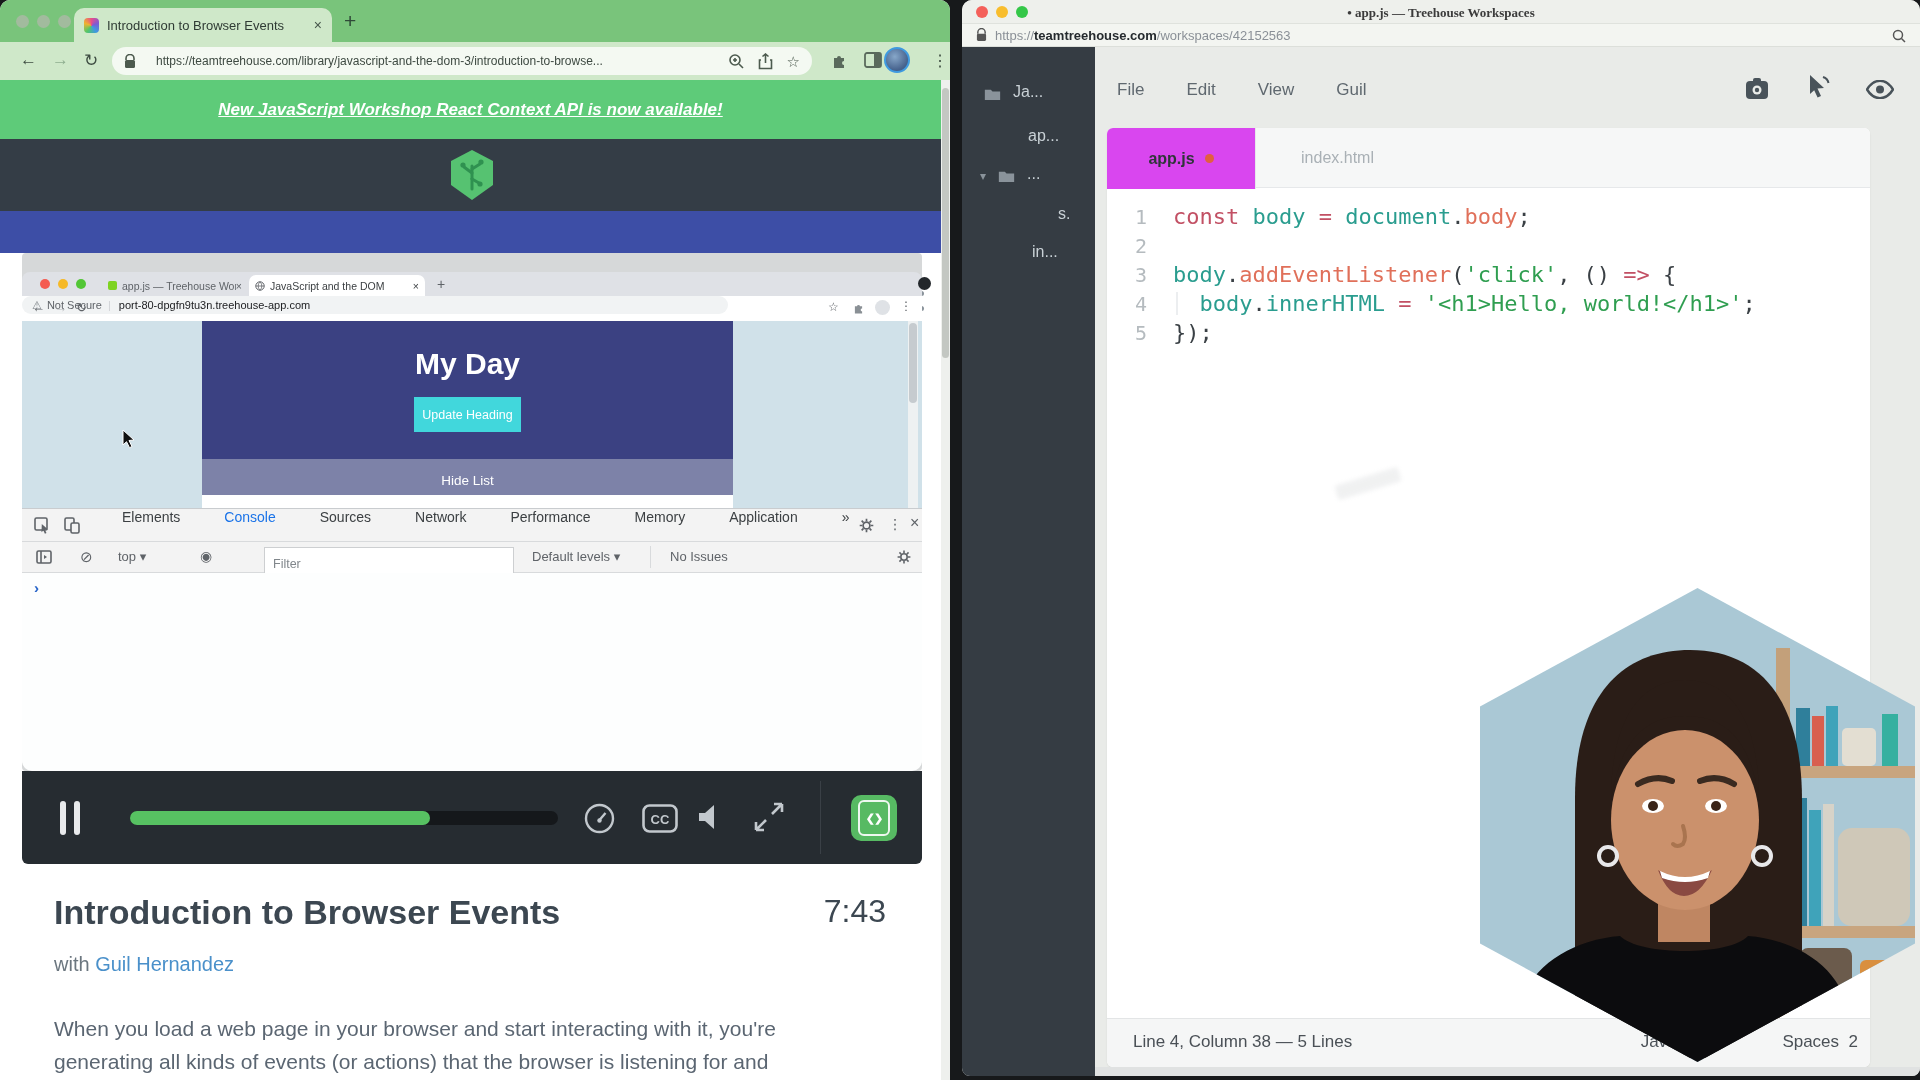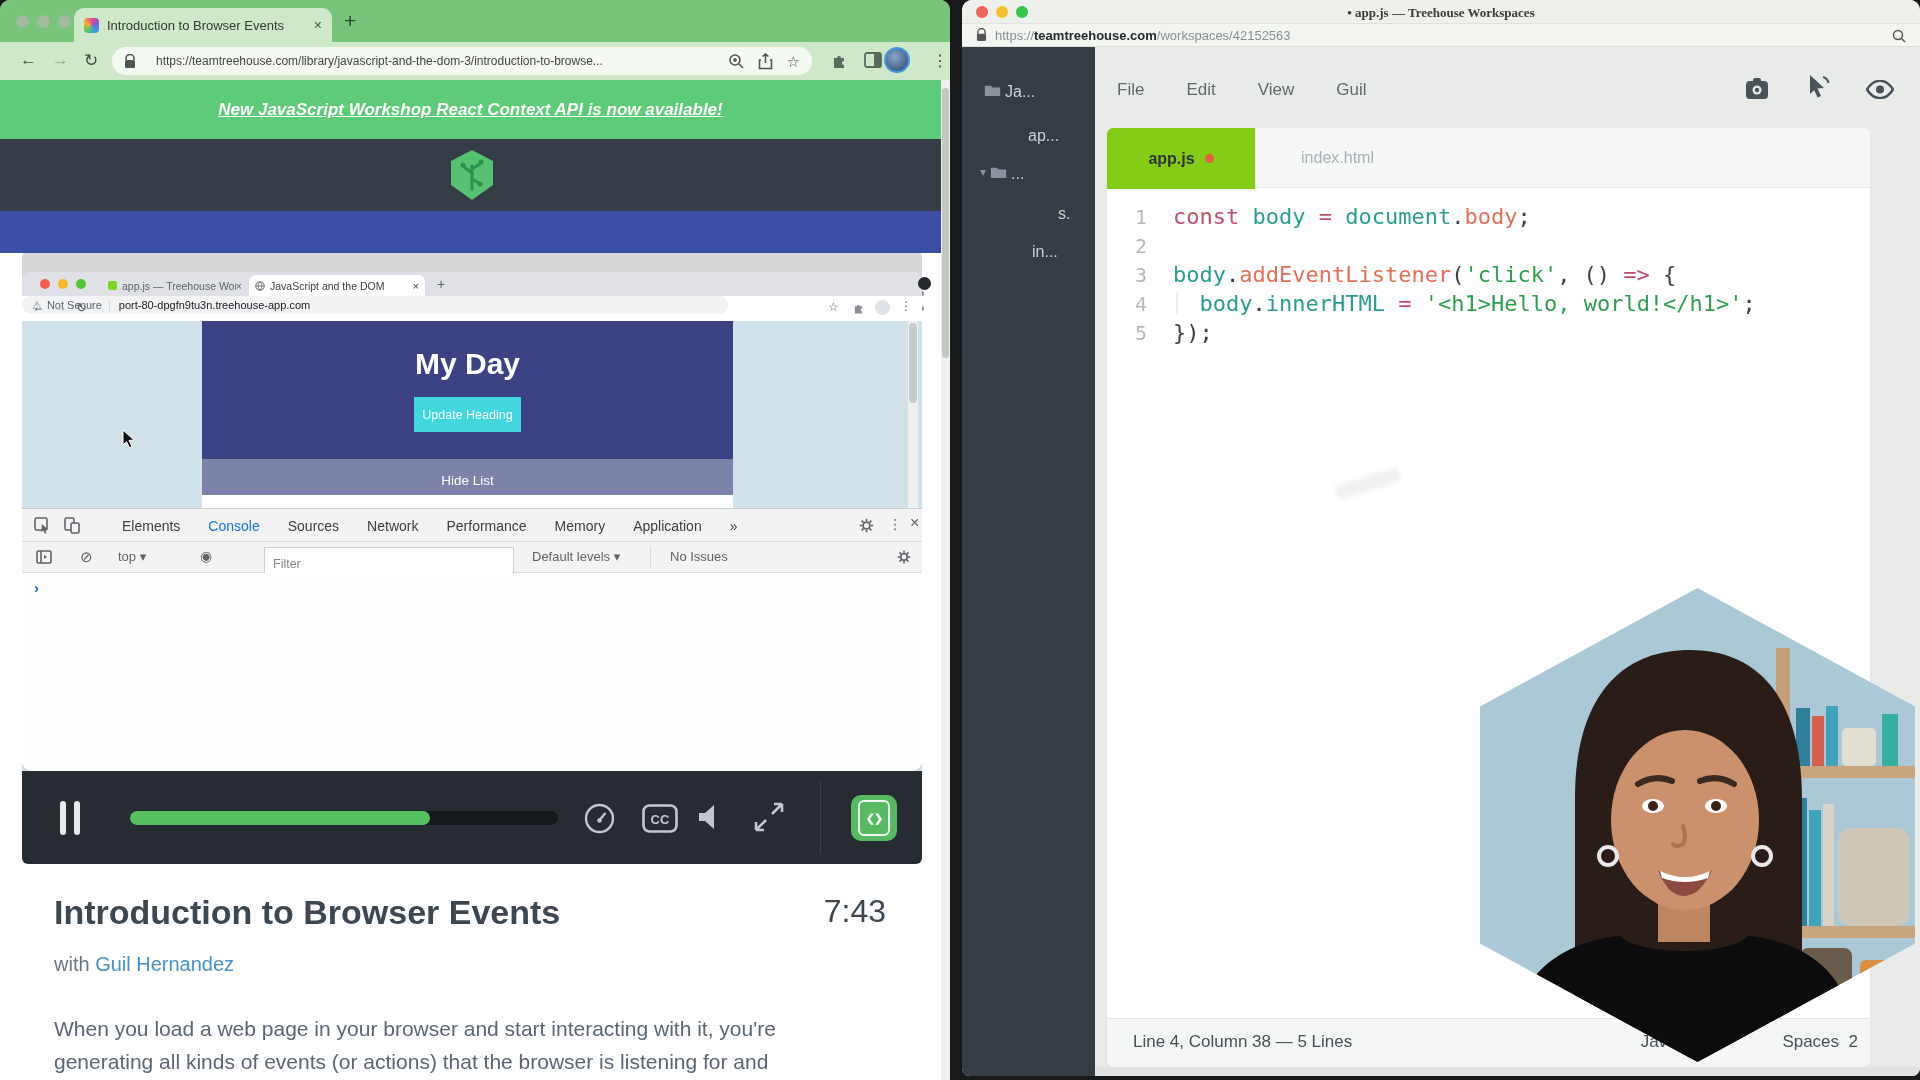--- a/index.html
+++ b/index.html
@@ -78,27 +78,27 @@
   .lw-thumb{left:1px;top:8px;width:7px;height:270px;border-radius:4px;background:#c3c7c2;}
   
   .rw{left:962px;top:0;width:958px;height:1076px;background:#e9ebe8;border-radius:10px 10px 8px 8px;overflow:hidden;}
   .rw-titlebar{left:0;top:0;width:100%;height:24px;background:#eef0ec;border-bottom:1px solid #dfe2dd;box-sizing:border-box;font-family:Liberation Serif, serif;}
   .rtl{width:12px;height:12px;border-radius:50%;top:6px;}
   .rw-title{width:100%;text-align:center;top:5px;font-size:13px;font-weight:bold;color:#3b3b3b;}
   .rw-urlbar{left:0;top:24px;width:100%;height:23px;background:#f3f5f1;border-bottom:1px solid #dcdfda;box-sizing:border-box;display:flex;align-items:center;padding:0 14px;}
   .rw-url{font-size:13px;color:#8a9097;margin-left:8px;}
   .rw-url b{color:#252a2e;font-weight:bold;}
   .rw-sidebar{left:0;top:47px;width:133px;height:1029px;background:#353c43;}
-  .sb-item{position:absolute;font-size:16px;color:#c9d1d6;display:flex;align-items:flex-start;gap:4px;}
+  .sb-item{position:absolute;font-size:16px;color:#c9d1d6;display:flex;align-items:flex-end;gap:12px;}
   .rw-menubar{left:155px;top:75px;height:30px;display:flex;gap:42px;align-items:center;}
   .rw-menu{font-size:17px;color:#5f686f;}
   .rw-panel{left:145px;top:128px;width:763px;height:939px;background:#fff;border-radius:6px;box-shadow:0 1px 2px rgba(0,0,0,.08);}
   .rw-tabsrow{left:0;top:0;width:100%;height:60px;background:#f6f7f7;border-bottom:1px solid #e6e8ea;border-radius:6px 6px 0 0;box-sizing:border-box;}
   .rw-tab{position:absolute;top:0;height:60px;display:flex;align-items:center;justify-content:center;gap:10px;font-size:16px;}
-  .rw-tab.active{left:0;width:148px;background:#84cc16;border-right:1px solid #e6e8ea;border-radius:6px 0 0 0;color:#2f3539;font-weight:bold;height:61px;}
+  .rw-tab.active{left:0;width:148px;background:#d946ef;border-right:1px solid #e6e8ea;border-radius:6px 0 0 0;color:#2f3539;font-weight:bold;height:61px;}
   .rw-tab.inactive{left:149px;width:163px;color:#a9b0b5;}
   .mod-dot{width:9px;height:9px;border-radius:50%;background:#e25f3f;}
   .code-wrap{left:0;top:74px;width:100%;}
   .code-line{position:relative;height:29px;line-height:29px;font-family:"DejaVu Sans Mono",monospace;font-size:22px;white-space:pre;}
   .code-line .ln{display:inline-block;width:40px;text-align:right;color:#b5bbbf;font-size:20px;margin-right:26px;}
   .code-line:nth-child(4)::before{content:'';position:absolute;left:69px;top:3px;height:23px;border-left:2px solid #eceef0;}
   .tok-kw{color:#c25064;} .tok-var{color:#2a9d8f;} .tok-prop{color:#e0705a;} .tok-str{color:#2f9e50;} .tok-pun{color:#3a4045;}
   .watermark{left:228px;top:348px;width:66px;height:15px;background:#9aa0a4;opacity:.14;filter:blur(2px);transform:rotate(-17deg);border-radius:3px;}
   .rw-status{left:0;bottom:0;width:100%;height:49px;background:#f5f6f6;border-top:1px solid #e3e5e6;border-radius:0 0 6px 6px;box-sizing:border-box;}
   .st-text{font-size:17px;color:#4a5056;top:13px;}
@@ -258,21 +258,21 @@
 
       <div class="abs dt-tabsrow">
         <svg class="abs" style="left:12px;top:8px" width="17" height="17" viewBox="0 0 17 17">
             <rect x="1" y="1" width="12" height="12" rx="1.5" fill="none" stroke="#5f6368" stroke-width="1.6"></rect>
             <path d="M8 8l8 7-4 .4 2 4-2 1-2-4-2.4 2z" fill="#5f6368" transform="scale(.78) translate(2,1)"></path>
           </svg>
         <svg class="abs" style="left:42px;top:8px" width="16" height="17" viewBox="0 0 16 17">
             <rect x="1" y="1" width="9" height="12" rx="1.5" fill="none" stroke="#5f6368" stroke-width="1.6"></rect>
             <rect x="7" y="6" width="8" height="10" rx="1.5" fill="#f3f3f3" stroke="#5f6368" stroke-width="1.6"></rect>
           </svg>
-        <div class="abs" style="left:100px;top:0;height:33px;display:flex;align-items:center;gap:28px">
+        <div class="abs" style="left:100px;top:0;height:33px;display:flex;align-items:flex-start;gap:44px">
           <span class="dt-tab">Elements</span>
           <span class="dt-tab" style="color:#1a73e8;box-shadow:0 17px 0 -14px #1a73e8">Console</span>
           <span class="dt-tab">Sources</span>
           <span class="dt-tab">Network</span>
           <span class="dt-tab">Performance</span>
           <span class="dt-tab">Memory</span>
           <span class="dt-tab">Application</span>
           <span class="dt-tab">»</span>
         </div>
         <svg class="abs" style="left:836px;top:8px" width="17" height="17" viewBox="0 0 20 20">

